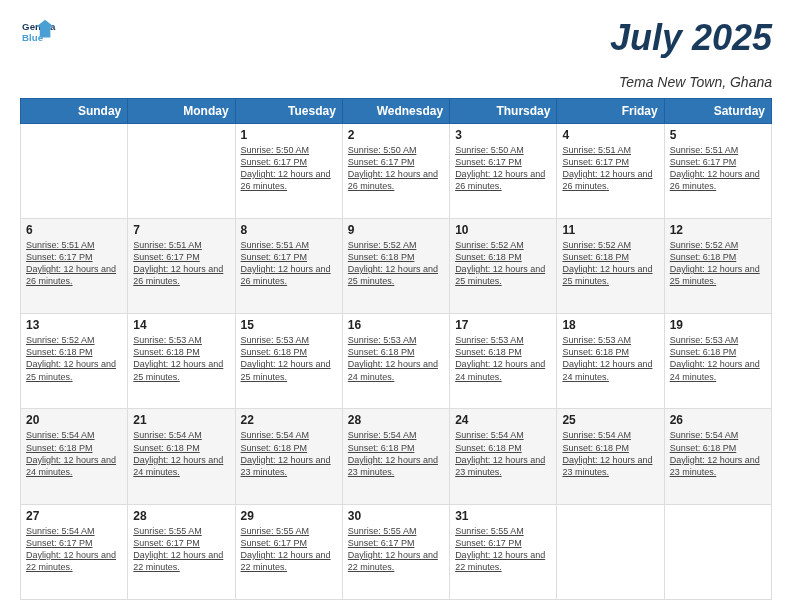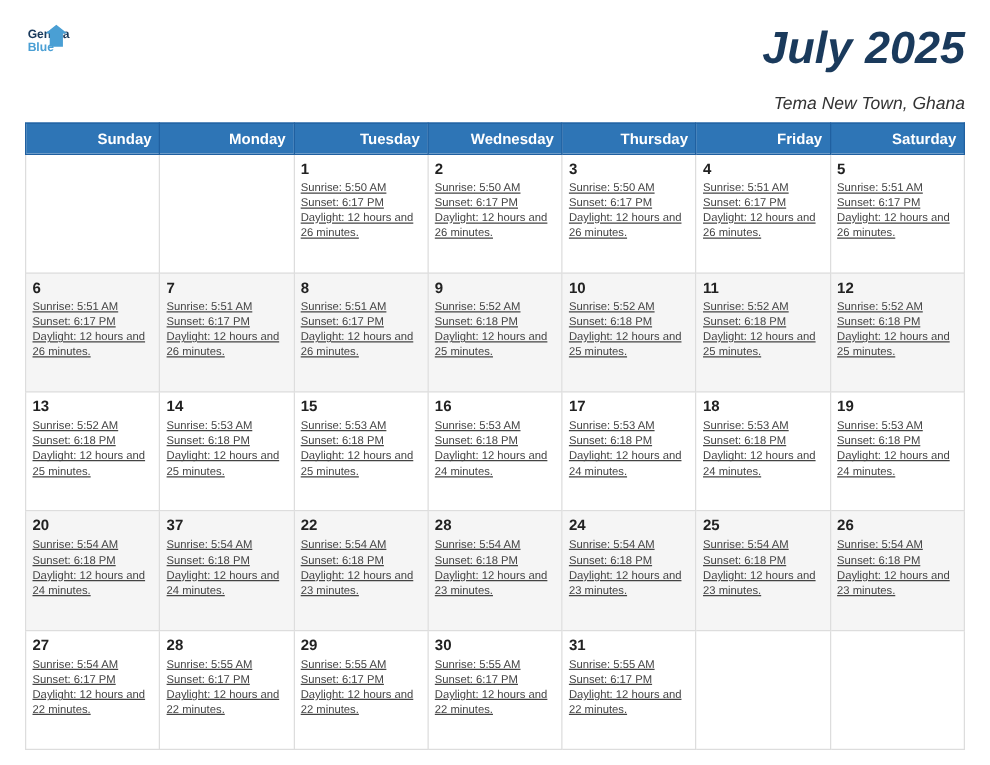--- a/index.html
+++ b/index.html
@@ -273,21 +273,21 @@
         </tr>
         <tr>
           <td>
             <span class="day-num">20</span>
             <div class="day-info">Sunrise: 5:54 AM
 Sunset: 6:18 PM
 Daylight: 12 hours
 and 24 minutes.</div>
           </td>
           <td>
-            <span class="day-num">37</span>
+            <span class="day-num">21</span>
             <div class="day-info">Sunrise: 5:54 AM
 Sunset: 6:18 PM
 Daylight: 12 hours
 and 24 minutes.</div>
           </td>
           <td>
             <span class="day-num">22</span>
             <div class="day-info">Sunrise: 5:54 AM
 Sunset: 6:18 PM
 Daylight: 12 hours

